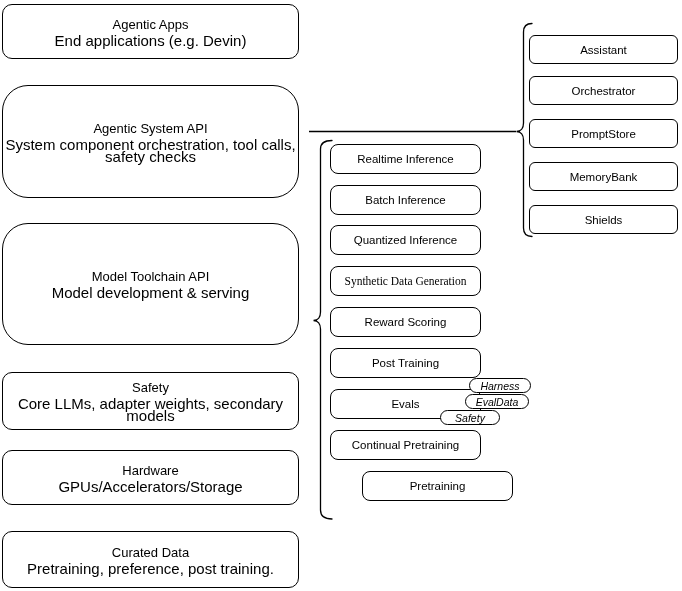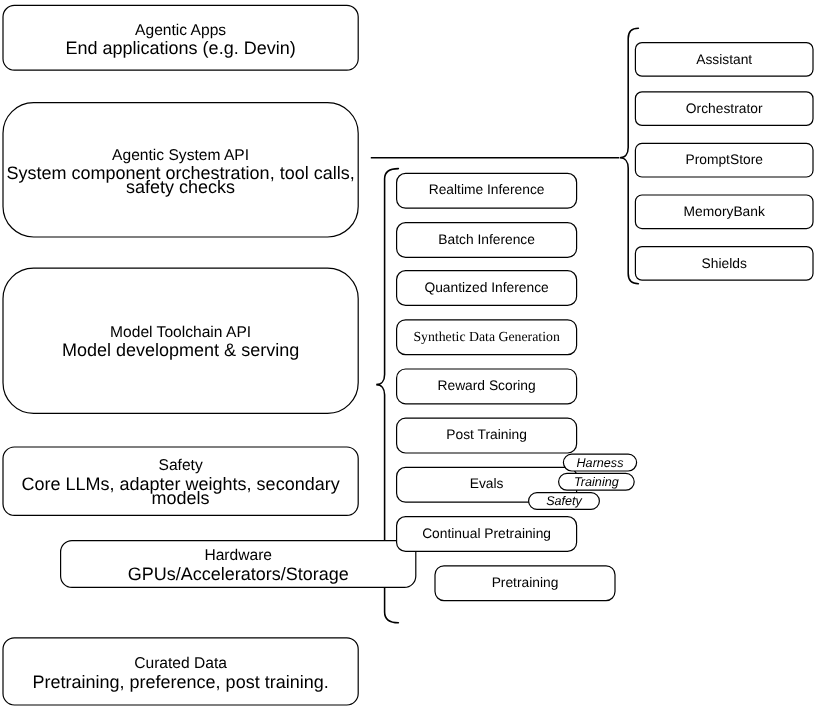--- a/index.html
+++ b/index.html
@@ -30,21 +30,21 @@
     text-align: center;
     z-index: 1;
   }
   .stackbox .title { font-size: 13px; line-height: 15px; }
   .stackbox .subtitle { font-size: 15px; line-height: 12px; margin-top: 3px; }
   .stackbox { left: 2px; width: 297px; border-radius: 10px; }
   #lb-agentic-apps       { top: 4px;   height: 55px; }
   #lb-agentic-system-api { top: 85px;  height: 113px; border-radius: 26px; }
   #lb-model-toolchain-api{ top: 223px; height: 122px; border-radius: 26px; text-align: center; }
   #lb-models             { top: 372px; height: 58px; }
-  #lb-hardware           { top: 450px; height: 40px; margin-left: 48px; }
+  #lb-hardware           { top: 450px; height: 55px; }
   #lb-curated-data       { top: 531px; height: 57px; }
 
   .chip {
     left: 330px;
     width: 151px;
     height: 30px;
     border-radius: 8px;
     font-size: 11.5px;
   }
   #mb-0 { top: 144px; } #mb-1 { top: 185px; } #mb-2 { top: 225px; }
@@ -141,21 +141,21 @@
     <span>Continual Pretraining</span>
   </div>
   <div class="node chip" id="mb-8">
     <span>Pretraining</span>
   </div>
 
   <div class="node pill" id="pill-0">
     <span>Harness</span>
   </div>
   <div class="node pill" id="pill-1">
-    <span>Training</span>
+    <span>EvalData</span>
   </div>
   <div class="node pill" id="pill-2">
     <span>Safety</span>
   </div>
 
   <div class="node rchip" id="rb-0">
     <span>Assistant</span>
   </div>
   <div class="node rchip" id="rb-1">
     <span>Orchestrator</span>

